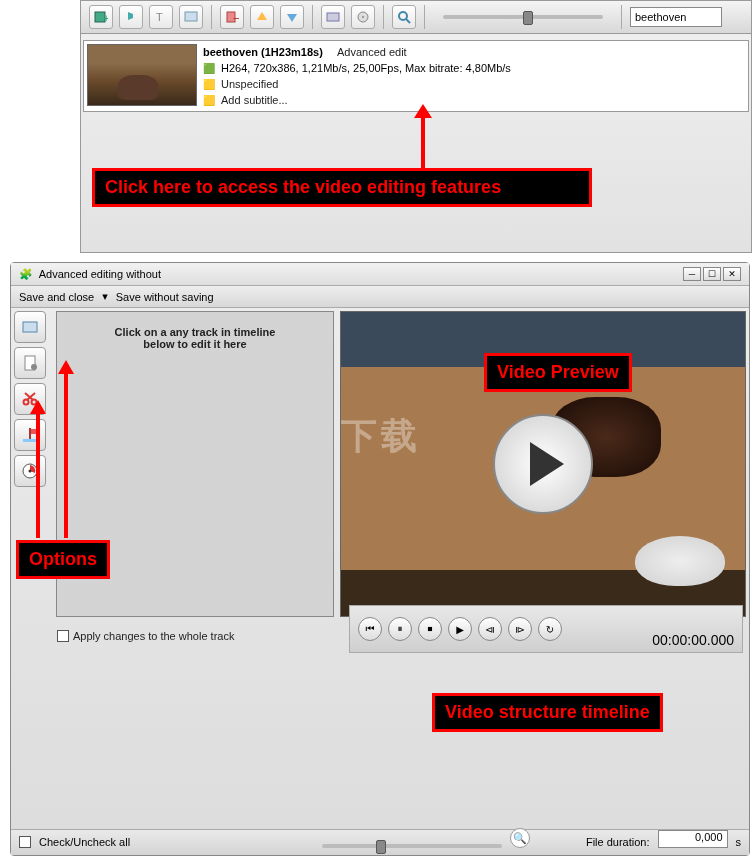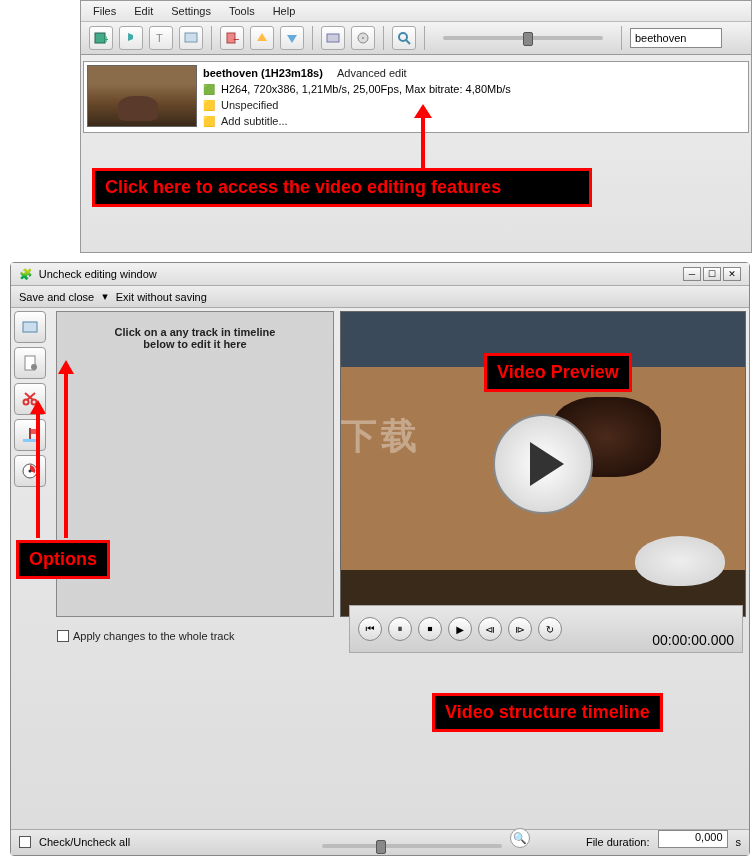--- a/index.html
+++ b/index.html
@@ -58,27 +58,20 @@
 .sliderbot::after{ content:""; position:absolute; left:30%; top:-4px; width:8px; height:12px; background:#888; border:1px solid #555; border-radius:2px;}
 .mag { width:20px; height:20px; border:1px solid #999; border-radius:50%; background:#fff; display:flex; align-items:center; justify-content:center; }
 .durbox { width:70px; height:18px; border:1px solid #888; background:#fff; text-align:right; padding:0 4px; }
 
 svg { display:block; }
 </style>
 </head>
 <body>
 
 <div class="app1">
-  <div class="menubar">
-    <span>Files</span>
-    <span>Edit</span>
-    <span>Settings</span>
-    <span>Tools</span>
-    <span>Help</span>
-  </div>
   <div class="toolbar1">
     <div class="tbtn">
         <svg width="14" height="14">
           <rect x="1" y="2" width="10" height="10" fill="#4a8" stroke="#265"></rect>
           <text x="9" y="12" fill="#2a6" font-size="10">+</text>
         </svg>
       </div>
     <div class="tbtn">
         <svg width="14" height="14">
           <path d="M4 2v8l5-2V4z" fill="#4aa"></path>
@@ -162,31 +155,31 @@
 
 <div class="annot" style="left:92px; top:168px; width:500px;">Click here to access the video editing features</div>
 <svg style="position:absolute; left:408px; top:104px;" width="30" height="66">
     <line x1="15" y1="64" x2="15" y2="8" stroke="red" stroke-width="4"></line>
     <path d="M15 0 L6 14 L24 14 Z" fill="red"></path>
   </svg>
 
 <div class="app2">
   <div class="titlebar2">
     <span>🧩</span>
-    <span>Uncheck editing window</span>
+    <span>Advanced editing without</span>
     <div class="winbtn">
       <div class="wb">─</div>
       <div class="wb">☐</div>
       <div class="wb">✕</div>
     </div>
   </div>
   <div class="subbar">
     <span>Save and close</span>
     <span>▾</span>
-    <span>Exit without saving</span>
+    <span>Save without saving</span>
   </div>
 
   <div class="mainrow">
     <div class="sidebar">
       <div class="sbtn">
           <svg width="16" height="16">
             <rect x="1" y="3" width="14" height="10" fill="#cde" stroke="#58a"></rect>
           </svg>
         </div>
       <div class="sbtn">

